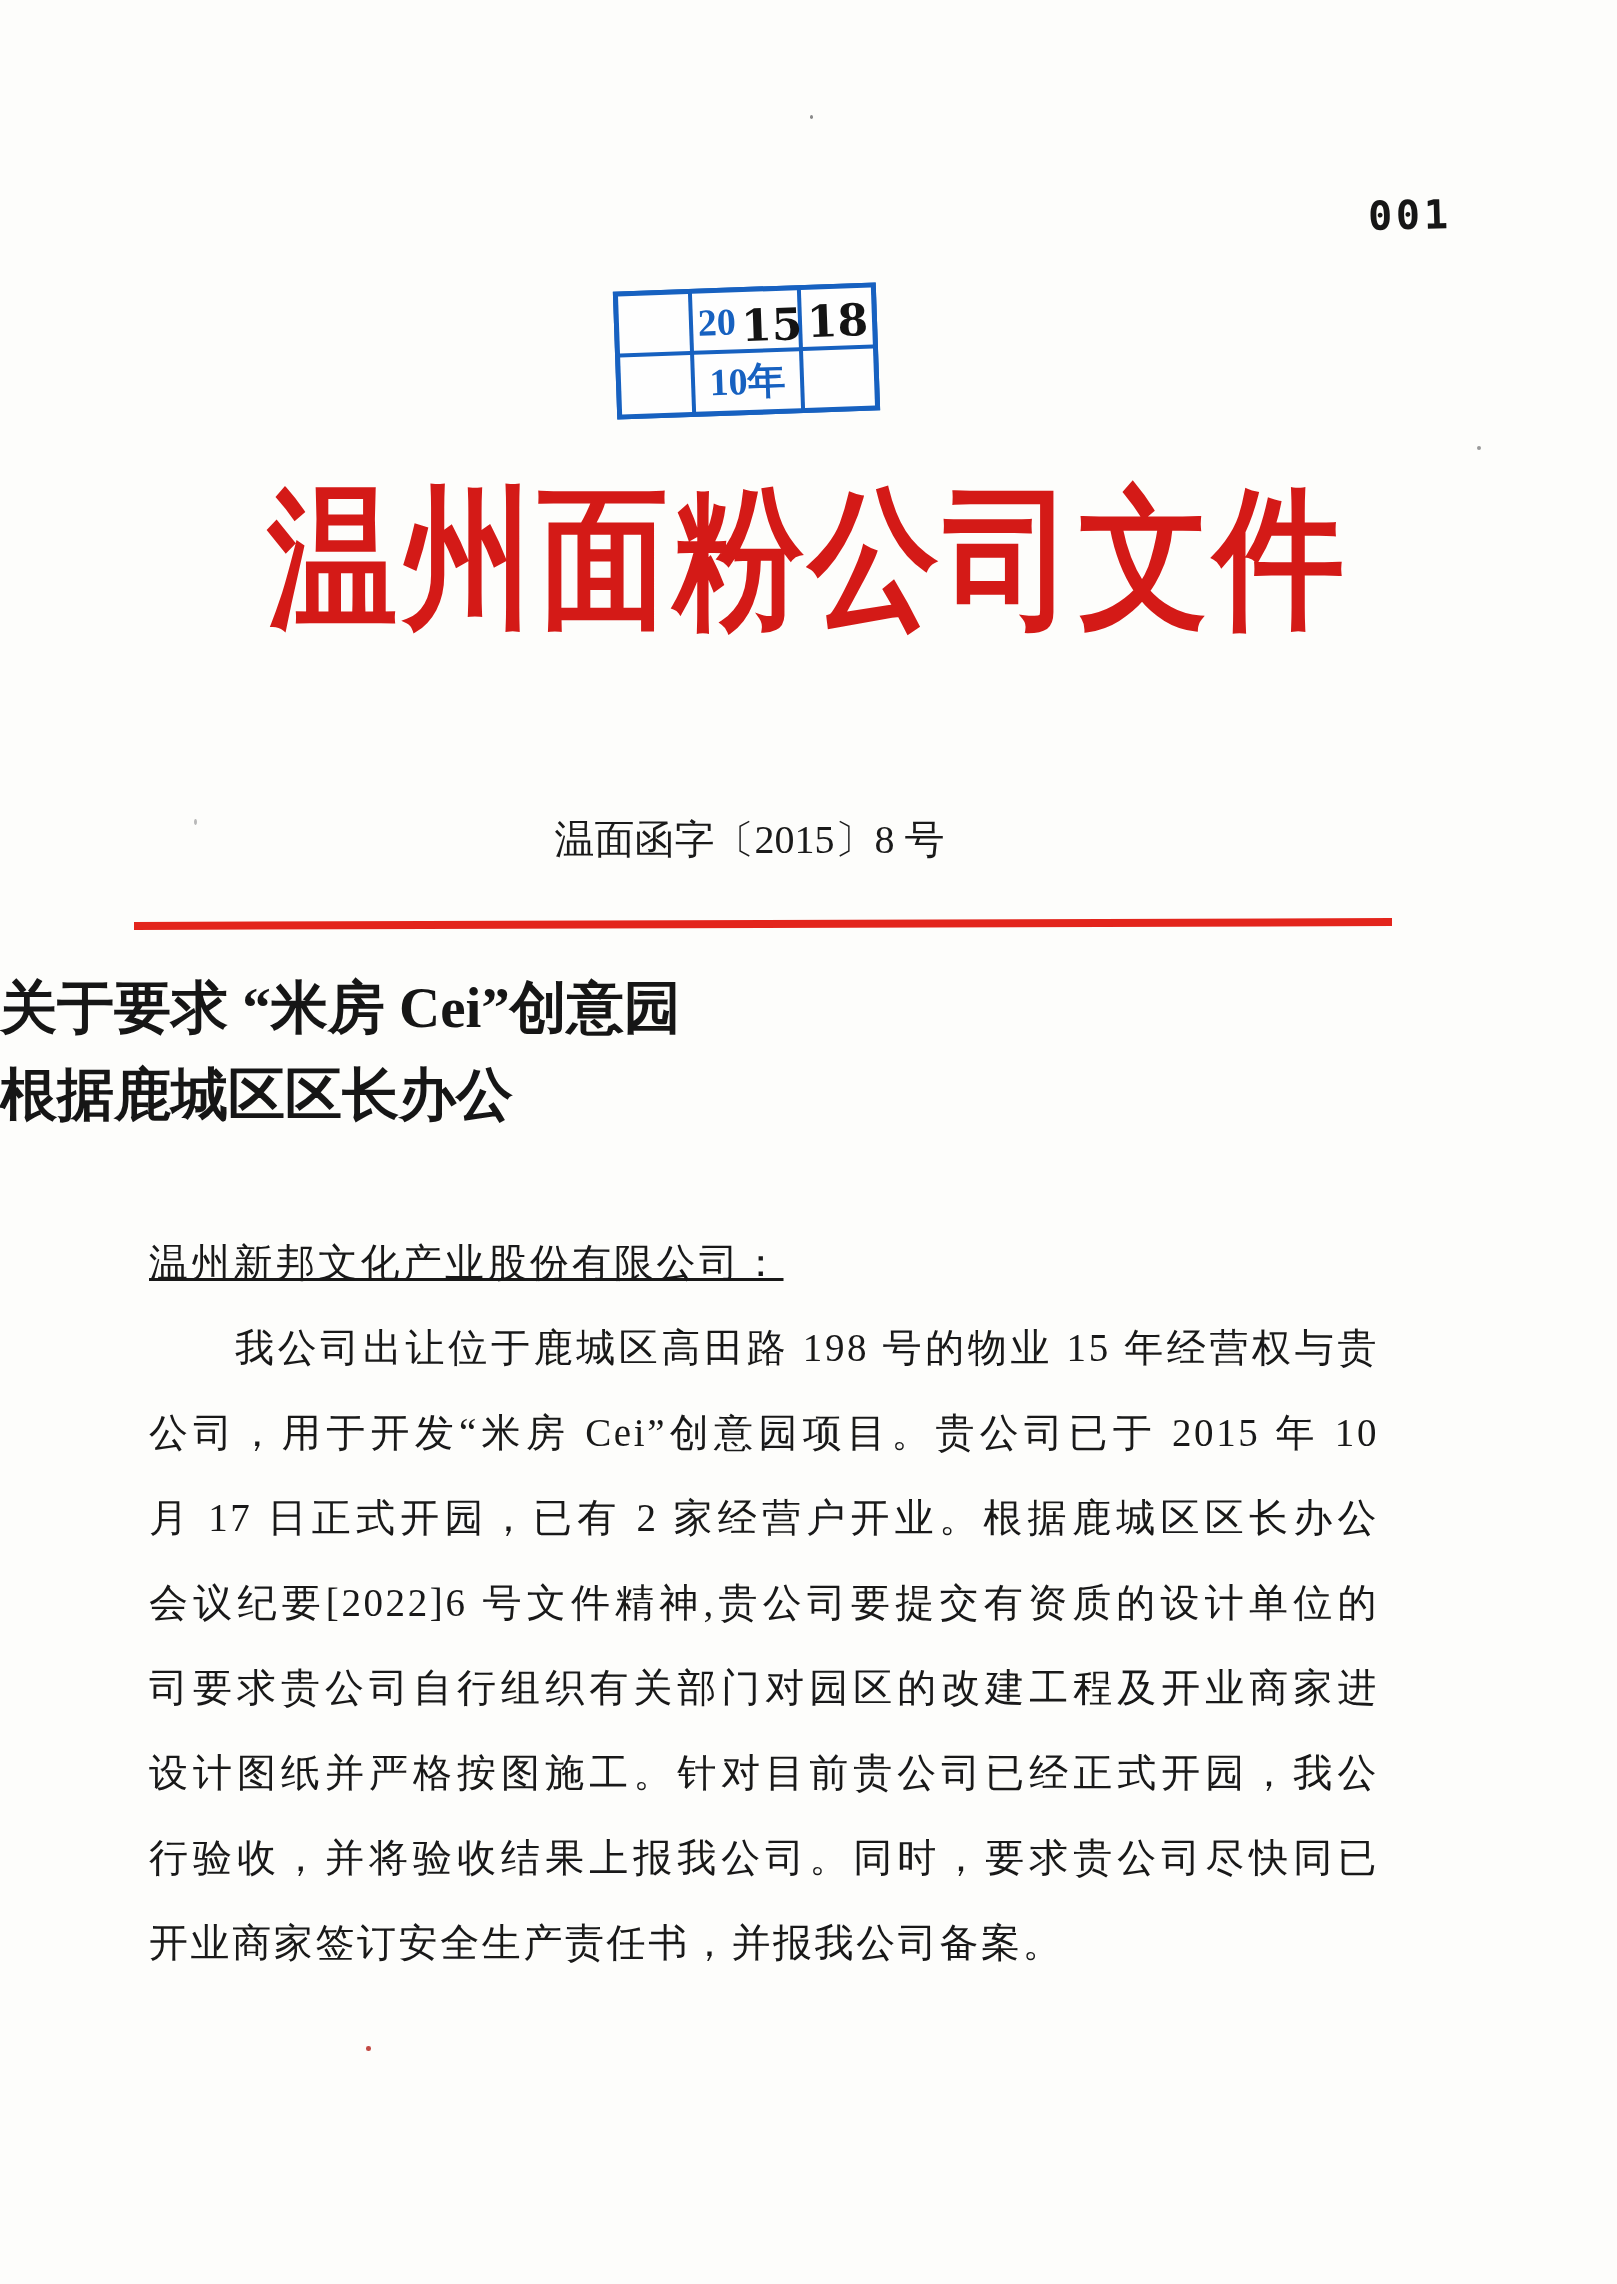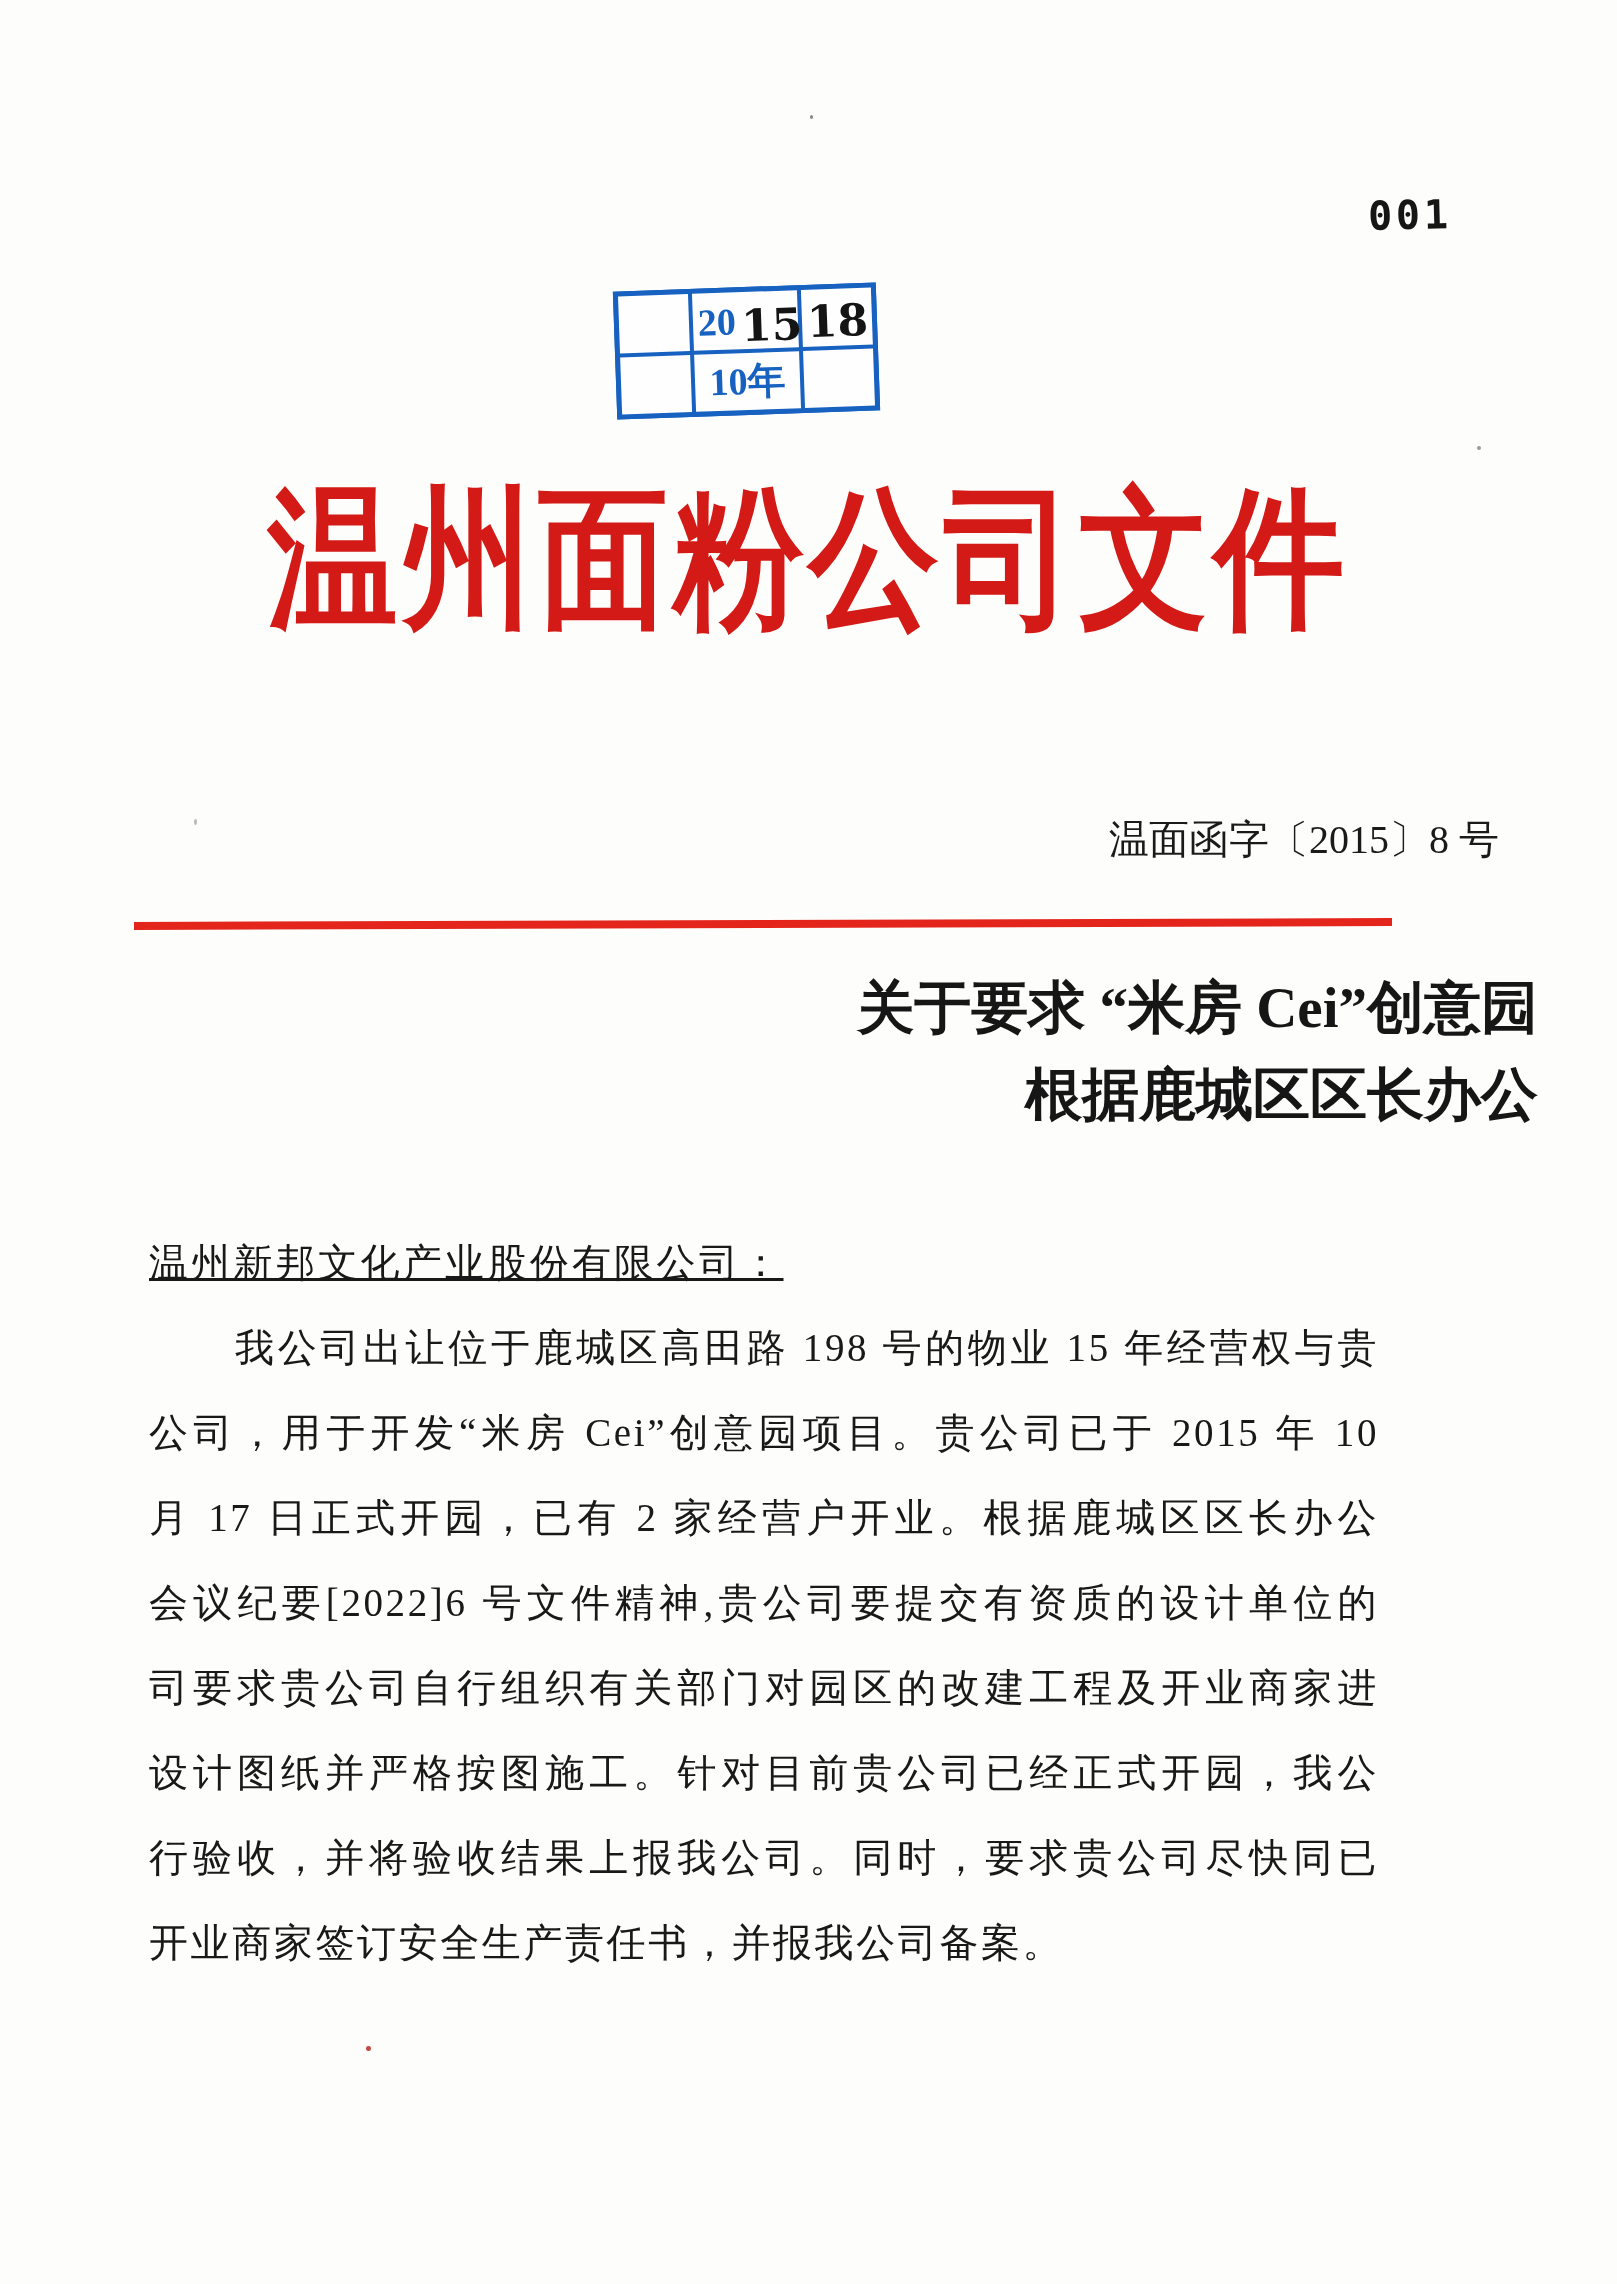--- a/index.html
+++ b/index.html
@@ -82,21 +82,21 @@
     transform-origin: top center;
     white-space: nowrap;
   }
 
   
   .doc-no {
     position: absolute;
     left: 0;
     top: 810px;
     width: 1499px;
-    text-align: right;
+    text-align: center;
     font-size: 40px;
     line-height: 59px;
     color: #1a1a1a;
     white-space: nowrap;
   }
 
   
   .red-rule {
     position: absolute;
     left: 134px;
@@ -106,21 +106,21 @@
     background: #e3251c;
     transform: rotate(-0.18deg);
   }
 
   
   .notice-title {
     position: absolute;
     left: 0;
     top: 964px;
     width: 1538px;
-    text-align: right;
+    text-align: left;
     font-weight: bold;
     font-size: 57px;
     line-height: 87px;
     color: #161616;
     white-space: nowrap;
   }
 
   
   .body-block {
     position: absolute;

